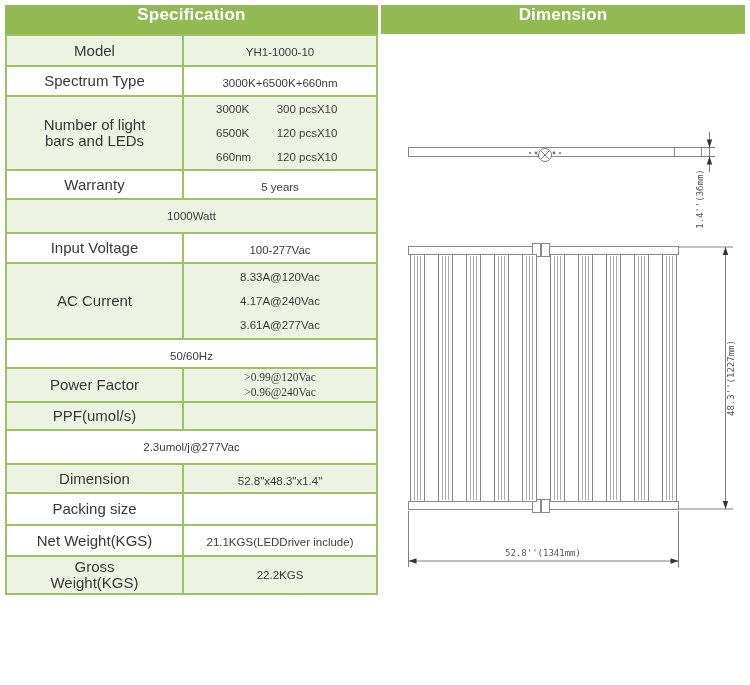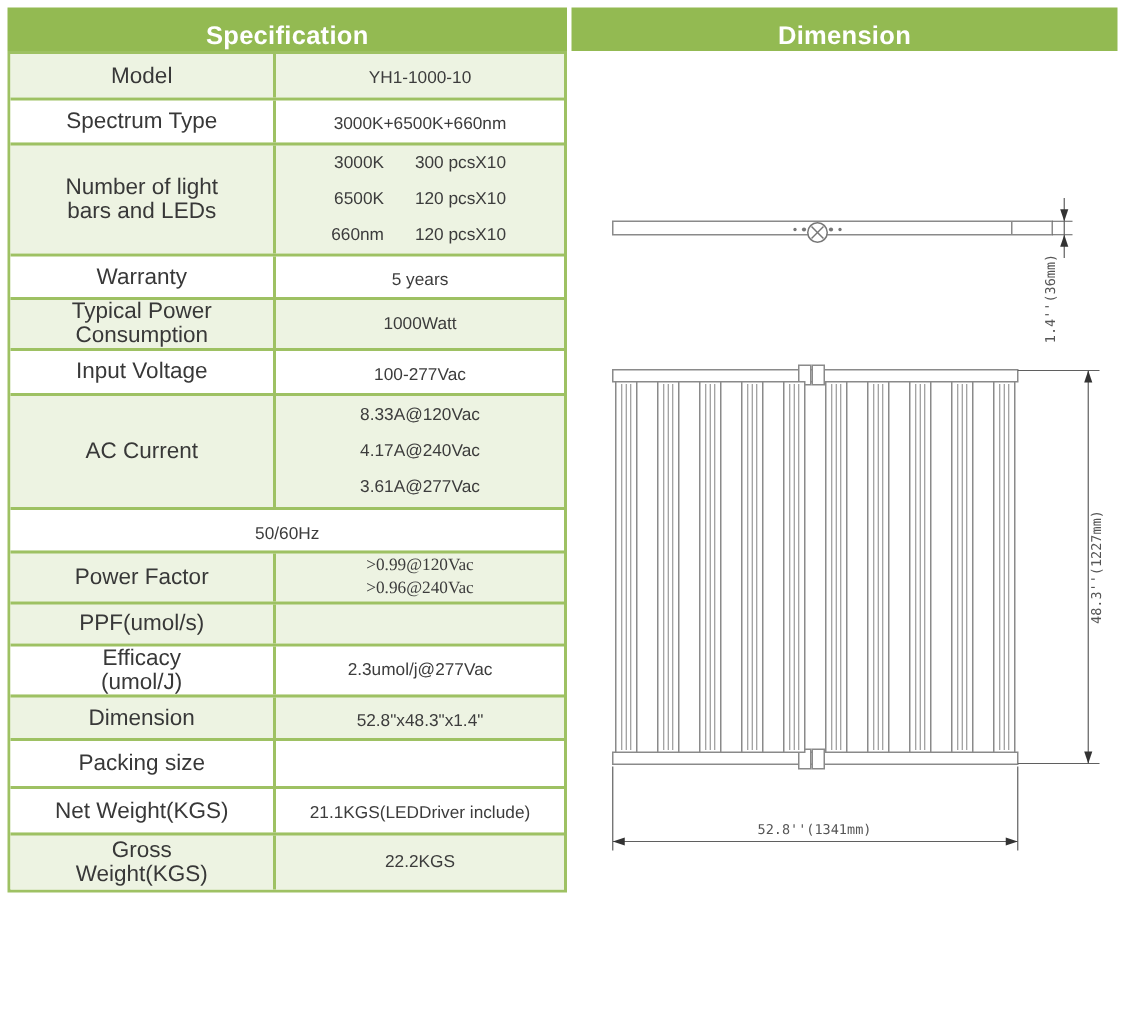--- a/index.html
+++ b/index.html
@@ -10,41 +10,41 @@
   }
   html,body{margin:0;padding:0;}
   body{
     width:750px;height:685px;background:#ffffff;
     font-family:"Liberation Sans", sans-serif;
     color:var(--txt);
     position:relative;overflow:hidden;
   }
   .panel-header{
     height:29px;background:var(--green);
-    display:flex;align-items:flex-end;justify-content:center;
+    display:flex;align-items:flex-start;justify-content:center;
     color:#ffffff;font-weight:bold;font-size:17px;letter-spacing:.2px;
   }
   
   .spec-panel{position:absolute;left:5px;top:5px;width:373px;}
   .spec-table{border:2px solid var(--green-border);border-top:2px solid var(--green-border);background:#fff;}
   .row{display:flex;align-items:stretch;background:#ffffff;}
   .row + .row{border-top:2px solid var(--green-border);}
   .row.tint{background:var(--tint);}
   .cell{display:flex;align-items:center;justify-content:center;text-align:center;}
   .label{
     width:177px;border-right:2px solid var(--green-border);
     font-size:15px;color:#383838;white-space:pre-line;line-height:16px;
     padding:2px 2px;box-sizing:border-box;
   }
   .value{flex:1;font-size:11.5px;color:#3c3c3c;padding:16px 2px;box-sizing:border-box;}
   .value .vlines{display:flex;flex-direction:column;justify-content:center;}
   .vlines.wide span{line-height:24px;}
   .vlines.tight span{line-height:15px;font-family:Liberation Serif, serif;}
   .pair{display:flex;justify-content:center;gap:14px;line-height:24px;font-size:11.5px;}
-  .pair .pk{width:40px;text-align:right;}
+  .pair .pk{width:40px;text-align:left;}
   .pair .pv{width:74px;text-align:center;}
   
   .dim-panel{position:absolute;left:381px;top:5px;width:364px;height:675px;}
   .drawing{position:relative;width:364px;height:646px;background:#fff;}
   svg text{font-family:"DejaVu Sans Mono", monospace;font-size:9px;fill:#555555;}
 </style>
 </head>
 <body>
 
 <div class="spec-panel">
@@ -83,22 +83,20 @@
         </div>
       </div>
     </div>
 
     <div class="row" style="height:27px">
       <div class="cell label">Warranty</div>
       <div class="cell value">5 years</div>
     </div>
 
     <div class="row tint" style="height:32px">
-      <div class="cell label">Typical Power
-Consumption</div>
       <div class="cell value">1000Watt</div>
     </div>
 
     <div class="row" style="height:28px">
       <div class="cell label">Input Voltage</div>
       <div class="cell value">100-277Vac</div>
     </div>
 
     <div class="row tint" style="height:74px">
       <div class="cell label">AC Current</div>
@@ -124,22 +122,20 @@
         </div>
       </div>
     </div>
 
 
     <div class="row tint" style="height:26px">
       <div class="cell label">PPF(umol/s)</div>
     </div>
 
     <div class="row" style="height:32px">
-      <div class="cell label">Efficacy
-(umol/J)</div>
       <div class="cell value">2.3umol/j@277Vac</div>
     </div>
 
     <div class="row tint" style="height:27px">
       <div class="cell label">Dimension</div>
       <div class="cell value">52.8"x48.3"x1.4"</div>
     </div>
 
     <div class="row" style="height:30px">
       <div class="cell label">Packing size</div>

